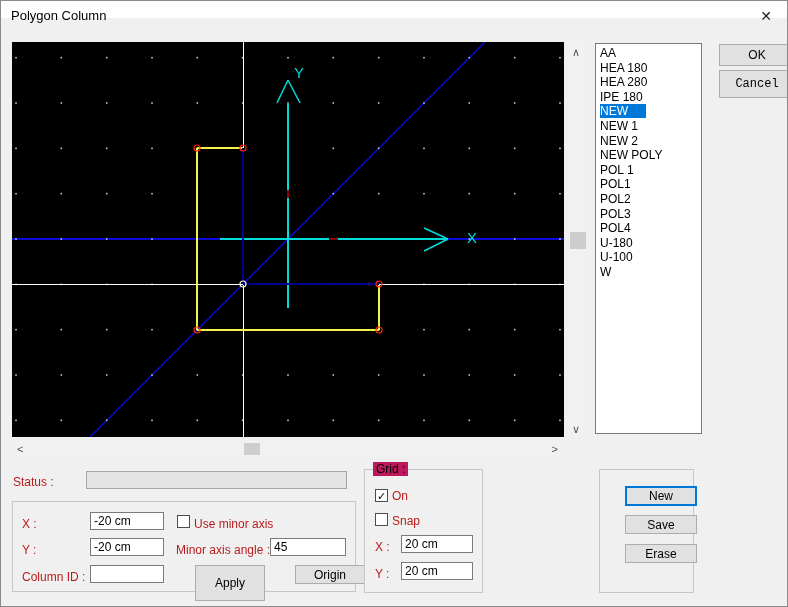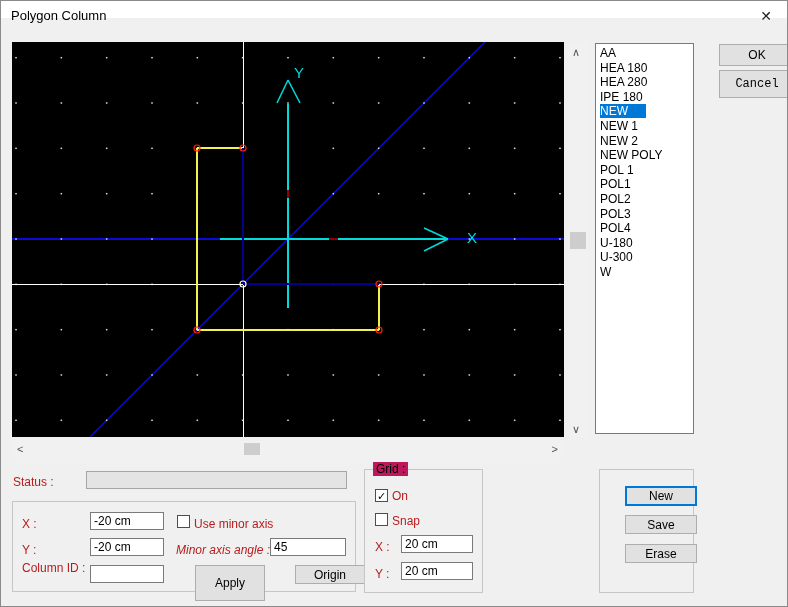--- a/index.html
+++ b/index.html
@@ -22,21 +22,21 @@
   .hscroll{position:absolute;left:11px;top:440px;width:552px;height:16px;background:#f1f1f1;}
   .scroll-arrow{position:absolute;font-size:11px;color:#555;line-height:10px;}
   .vscroll .up{left:4px;top:5px;}
   .vscroll .down{left:4px;bottom:3px;}
   .hscroll .left{left:5px;top:3px;}
   .hscroll .right{right:6px;top:3px;}
   .vscroll .thumb{position:absolute;left:2px;top:190px;width:16px;height:17px;background:#cdcdcd;}
   .hscroll .thumb{position:absolute;left:232px;top:2px;width:16px;height:12px;background:#cdcdcd;}
 
   
-  .listbox{position:absolute;left:594px;top:42px;width:99px;height:391px;background:#fff;
+  .listbox{position:absolute;left:594px;top:42px;width:107px;height:391px;background:#fff;
     border:1px solid #7a7a7a;padding:2px 0 0 0;overflow:hidden;}
   .list-item{font-size:12px;height:14.6px;line-height:14.5px;padding-left:4px;color:#000;
     white-space:nowrap;cursor:default;}
   .list-item span.sel{background:var(--sel,#0078d7);color:#fff;padding-right:18px;}
 
   
   .btn{position:absolute;background:#e1e1e1;border:1px solid #adadad;font-size:12px;
     color:#000;display:flex;align-items:center;justify-content:center;cursor:default;padding:0;margin-left:15px;}
   .btn.focused{border:2px solid #0078d7;}
   .ok-btn{left:703px;top:43px;width:76px;height:22px;}
@@ -60,22 +60,22 @@
   #group-actions{left:598px;top:468px;width:95px;height:124px;}
 
   
   .checkbox{position:absolute;width:13px;height:13px;background:#fff;border:1px solid #4d4d4d;
     font-size:11px;line-height:12px;text-align:center;color:#000;cursor:default;}
 
   
   .x-label{left:9px;top:15px;} .x-field{left:77px;top:10px;width:74px;}
   .uma-check{left:164px;top:13px;} .uma-label{left:181px;top:15px;}
   .y-label{left:9px;top:41px;} .y-field{left:77px;top:36px;width:74px;}
-  .maa-label{left:163px;top:41px;font-style:italic;} .maa-field{left:257px;top:36px;width:76px;}
-  .cid-label{left:9px;top:59px;} .cid-field{left:77px;top:63px;width:74px;}
+  .maa-label{left:163px;top:41px;} .maa-field{left:257px;top:36px;width:76px;}
+  .cid-label{left:9px;top:68px;} .cid-field{left:77px;top:63px;width:74px;}
   .apply-btn{left:167px;top:63px;width:70px;height:36px;}
   .origin-btn{left:267px;top:63px;width:70px;height:19px;}
 
   
   .gon-check{left:10px;top:19px;} .gon-label{left:27px;top:19px;}
   .gsnap-check{left:10px;top:43px;} .gsnap-label{left:27px;top:44px;}
   .gx-label{left:10px;top:70px;} .gx-field{left:36px;top:65px;width:72px;}
   .gy-label{left:10px;top:97px;} .gy-field{left:36px;top:92px;width:72px;}
 
   
@@ -266,21 +266,21 @@
       <div class="list-item"><span class="sel">NEW</span></div>
       <div class="list-item"><span>NEW 1</span></div>
       <div class="list-item"><span>NEW 2</span></div>
       <div class="list-item"><span>NEW POLY</span></div>
       <div class="list-item"><span>POL 1</span></div>
       <div class="list-item"><span>POL1</span></div>
       <div class="list-item"><span>POL2</span></div>
       <div class="list-item"><span>POL3</span></div>
       <div class="list-item"><span>POL4</span></div>
       <div class="list-item"><span>U-180</span></div>
-      <div class="list-item"><span>U-300</span></div>
+      <div class="list-item"><span>U-100</span></div>
       <div class="list-item"><span>W</span></div>
     </div>
 
   <button class="btn ok-btn">OK</button>
   <button class="btn cancel-btn">Cancel</button>
 
   <span class="lbl status-label">Status :</span>
   <input class="field disabled status-field" value="" style="">
 
   <div class="groupbox" id="group-point">

